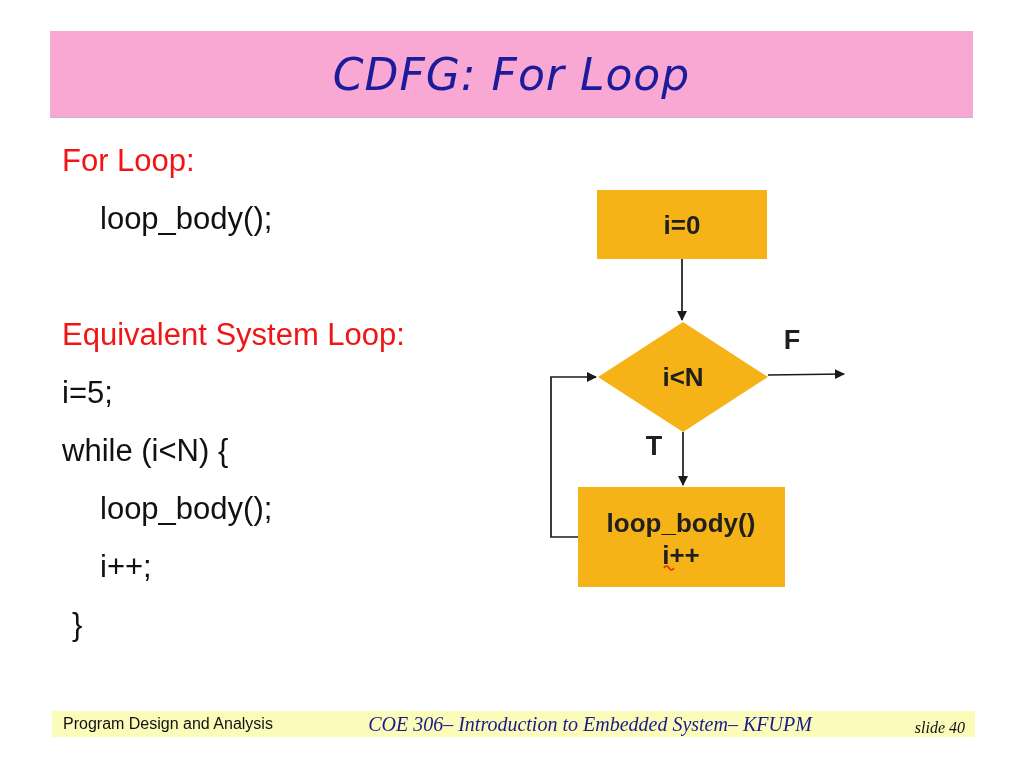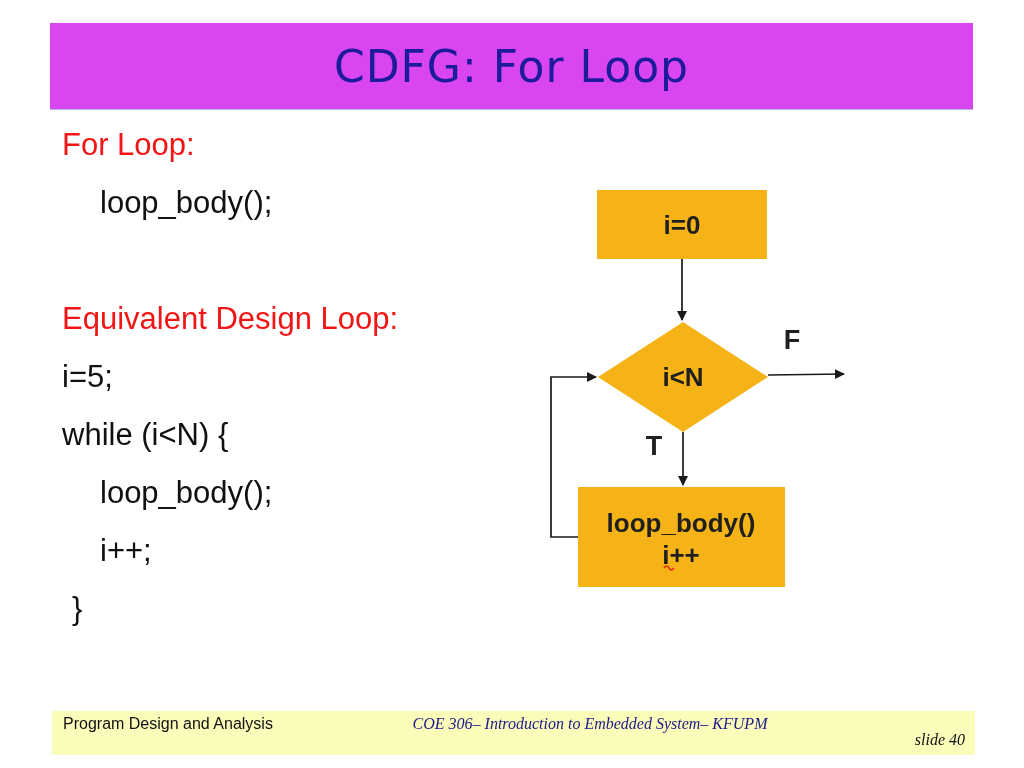--- a/index.html
+++ b/index.html
@@ -13,41 +13,42 @@
     height: 768px;
     background: #ffffff;
     overflow: hidden;
     font-family: "Liberation Sans", sans-serif;
   }
 
   
   .title-bar {
     position: absolute;
     left: 50px;
-    top: 23px;
+    top: 31px;
     width: 923px;
     height: 86px;
-    background: #d946ef;
+    background: #f9a8d4;
     border-bottom: 1px solid #b9b9e4;
     display: flex;
     align-items: center;
     justify-content: center;
+    font-style: italic;
   }
   .title-text {
     font-family: "DejaVu Sans", sans-serif;
     font-size: 44px;
     color: #1b1b9b;
     letter-spacing: 1px;
   }
 
   
   .code-block {
     position: absolute;
     left: 62px;
-    top: 116px;
+    top: 132px;
     width: 470px;
     font-size: 31px;
     color: #111111;
   }
   .code-line {
     height: 58px;
     line-height: 58px;
     white-space: pre;
   }
   .code-line.red { color: #f11515; }
@@ -75,68 +76,68 @@
     font-size: 27px;
     fill: #1f1f1f;
   }
 
   
   .footer-bar {
     position: absolute;
     left: 52px;
     top: 711px;
     width: 923px;
-    height: 44px;
+    height: 26px;
     background: #fcfcba;
   }
   .footer-left {
     position: absolute;
     left: 11px;
     top: 0;
     line-height: 26px;
     font-size: 16px;
     color: #111111;
   }
   .footer-center {
     position: absolute;
     left: 538px;
     top: 0;
     transform: translateX(-50%);
     line-height: 26px;
     font-family: "Liberation Serif", serif;
     font-style: italic;
-    font-size: 16px;
+    font-size: 20px;
     color: #1a1a8c;
     white-space: nowrap;
   }
   .footer-right {
     position: absolute;
     right: 10px;
-    top: 16px;
+    top: 4px;
     line-height: 26px;
     font-family: "Liberation Serif", serif;
     font-style: italic;
     font-size: 16px;
     color: #111111;
   }
 </style>
 </head>
 <body>
 
 <div class="slide">
 
   <div class="title-bar">
     <span class="title-text">CDFG: For Loop</span>
   </div>
 
   <div class="code-block">
     <div class="code-line red">For Loop:</div>
     <div class="code-line indent1">loop_body();</div>
     <div class="code-line spacer"></div>
-    <div class="code-line red">Equivalent Design Loop:</div>
+    <div class="code-line red">Equivalent System Loop:</div>
     <div class="code-line">i=5;</div>
     <div class="code-line">while (i&lt;N) {</div>
     <div class="code-line indent1">loop_body();</div>
     <div class="code-line indent1">i++;</div>
     <div class="code-line indent-brace">}</div>
   </div>
 
   <div class="flowchart">
     <svg width="320" height="440" viewBox="0 0 320 440" xmlns="http://www.w3.org/2000/svg">
       <defs>

